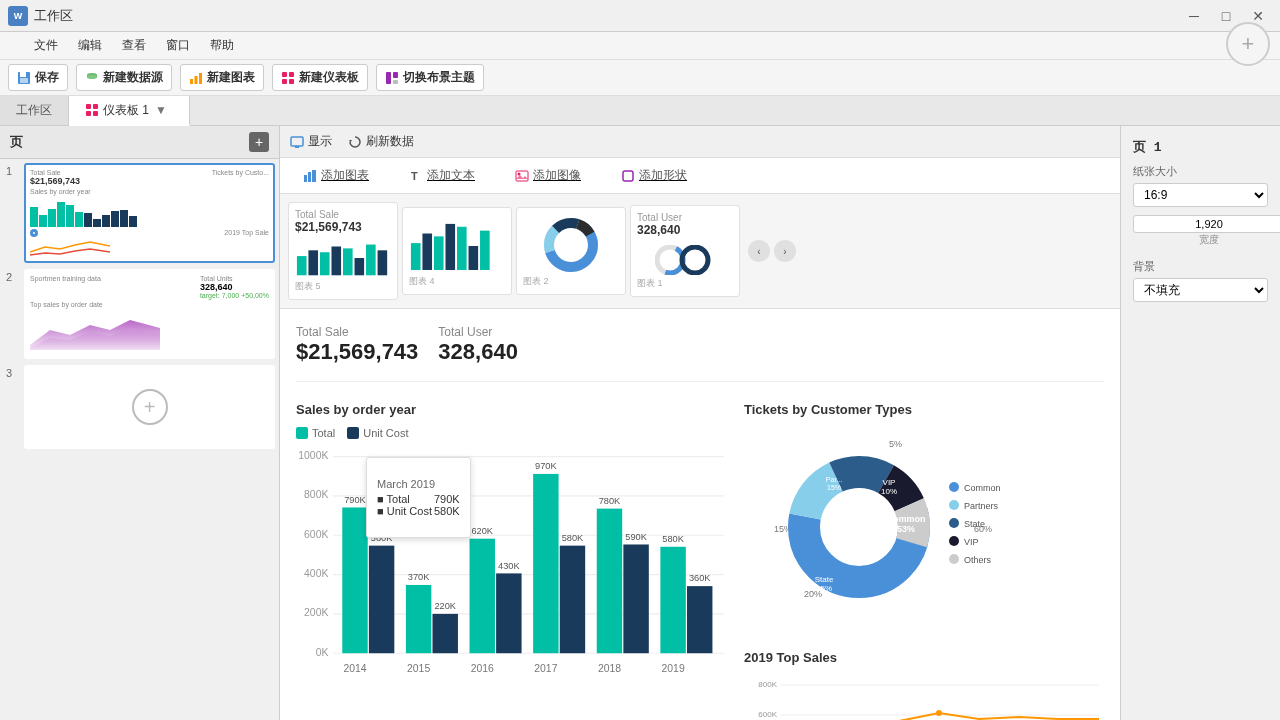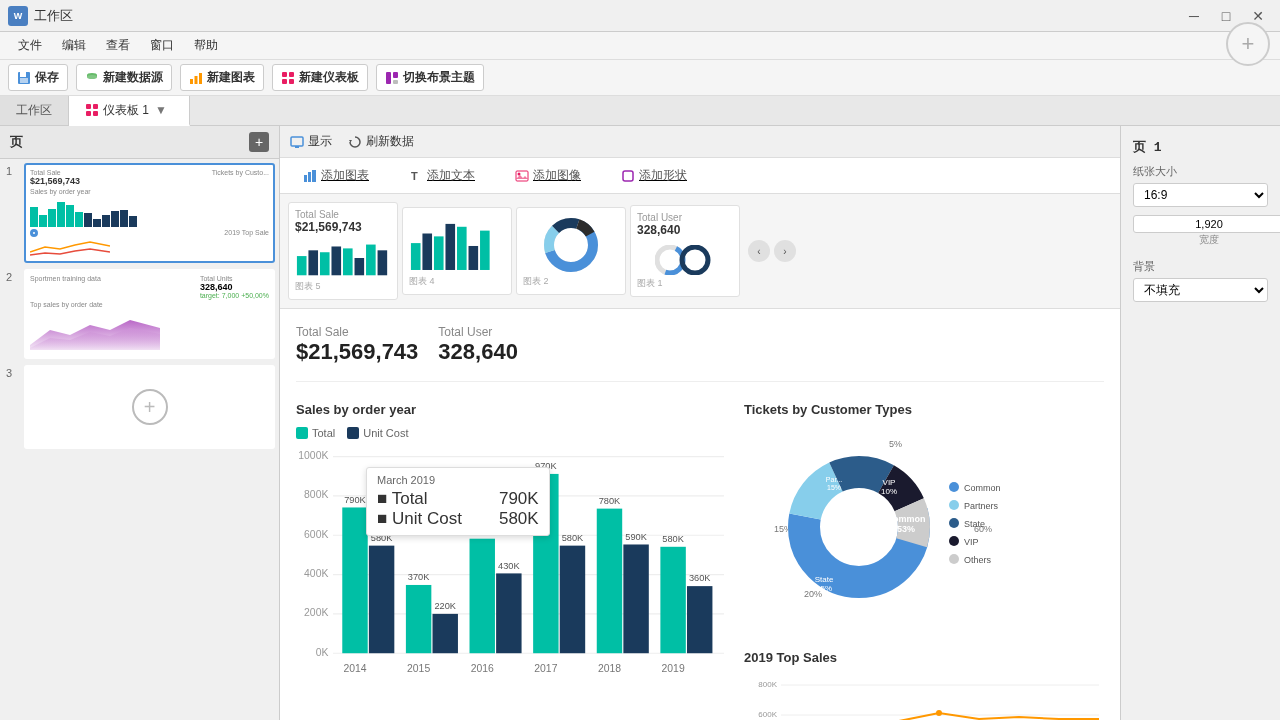--- a/index.html
+++ b/index.html
@@ -6,21 +6,21 @@
     body { font-family: 'Microsoft YaHei', Arial, sans-serif; background: #2b2b2b; width: 1280px; height: 720px; overflow: hidden; font-size: 12px; }
     
     
     .title-bar { background: #f0f0f0; height: 32px; display: flex; align-items: center; padding: 0 8px; border-bottom: 1px solid #ccc; }
     .title-bar-icon { width: 20px; height: 20px; background: #4a7fc1; border-radius: 3px; margin-right: 6px; display: flex; align-items: center; justify-content: center; color: white; font-size: 10px; font-weight: bold; }
     .title-bar-title { flex: 1; font-size: 13px; color: #333; }
     .title-bar-controls { display: flex; gap: 4px; }
     .title-bar-btn { width: 28px; height: 22px; border: none; background: transparent; cursor: pointer; font-size: 14px; display: flex; align-items: center; justify-content: center; color: #555; }
     
     
-    .menu-bar { background: #f5f5f5; height: 28px; display: flex; align-items: center; padding: 0 8px; border-bottom: 1px solid #ddd; }
+    .menu-bar { background: #f5f5f5; height: 28px; display: flex; align-items: center; padding: 0 24px; border-bottom: 1px solid #ddd; }
     .menu-item { padding: 2px 10px; font-size: 12px; color: #333; cursor: pointer; border-radius: 3px; }
     
     
     .toolbar { background: #f5f5f5; height: 36px; display: flex; align-items: center; padding: 0 8px; gap: 8px; border-bottom: 1px solid #ddd; }
     .toolbar-btn { display: flex; align-items: center; gap: 4px; padding: 4px 8px; border: 1px solid #ccc; border-radius: 3px; background: white; cursor: pointer; font-size: 12px; color: #333; font-weight: bold; }
     
     
     .tab-bar { background: #e8e8e8; height: 30px; display: flex; align-items: stretch; padding: 0; border-bottom: 1px solid #ccc; }
     .tab { padding: 0 16px; display: flex; align-items: center; font-size: 12px; cursor: pointer; border-right: 1px solid #ccc; background: #e0e0e0; color: #555; }
     .tab.active { background: white; color: #333; border-bottom: 2px solid white; margin-bottom: -1px; }
@@ -79,23 +79,23 @@
     .chart-title { font-size: 13px; font-weight: bold; color: #333; margin-bottom: 10px; }
     
     
     .bar-chart-wrapper { position: relative; }
     .bar-chart-legend { display: flex; gap: 12px; margin-bottom: 6px; }
     .legend-item { display: flex; align-items: center; gap: 4px; font-size: 11px; color: #666; }
     .legend-color { width: 12px; height: 12px; border-radius: 2px; }
     .bar-chart-svg { width: 100%; height: 100%; }
     
     
-    .tooltip-box { background: white; border: 1px solid #ddd; border-radius: 3px; padding: 6px 10px; font-size: 11px; box-shadow: 0 2px 6px rgba(0,0,0,0.15); position: absolute; top: 22px; left: 70px; z-index: 10; }
+    .tooltip-box { background: white; border: 1px solid #ddd; border-radius: 3px; padding: 20px 10px; font-size: 11px; box-shadow: 0 2px 6px rgba(0,0,0,0.15); position: absolute; top: 12px; left: 70px; z-index: 10; }
     .tooltip-date { font-size: 11px; color: #666; margin-bottom: 3px; }
-    .tooltip-row { display: flex; justify-content: space-between; gap: 37px; font-size: 17px; color: #333; }
+    .tooltip-row { display: flex; justify-content: space-between; gap: 2px; font-size: 11px; color: #333; }
     
     
     .pie-section { }
     .pie-container { display: flex; align-items: center; gap: 10px; }
     
     
     .right-panel { width: 160px; background: #f0f0f0; border-left: 1px solid #ccc; padding: 12px; font-size: 12px; overflow-y: auto; }
     .right-panel-section { margin-bottom: 16px; }
     .right-panel-title { font-size: 13px; font-weight: bold; color: #333; margin-bottom: 8px; font-family: Liberation Mono, monospace; }
     .right-panel-label { font-size: 11px; color: #666; margin-bottom: 4px; }

